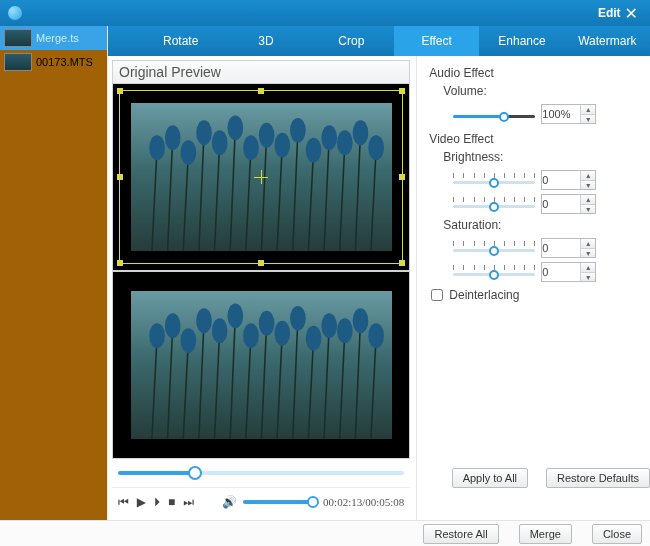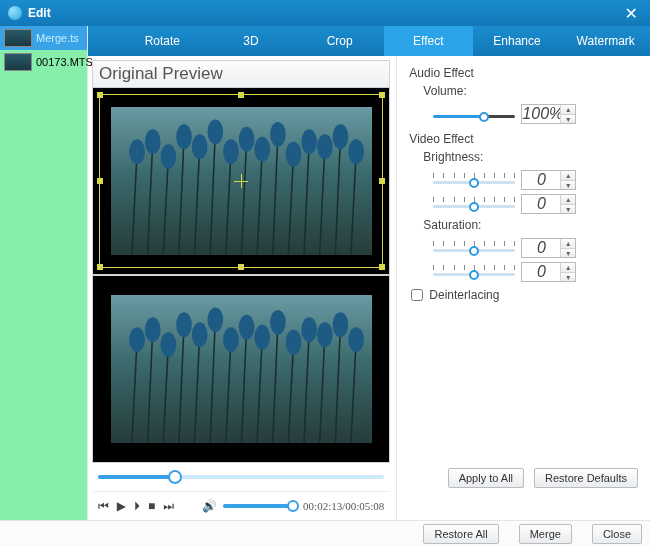--- a/index.html
+++ b/index.html
@@ -1,32 +1,32 @@
 <!DOCTYPE html>
 <html><head>
 <meta charset="utf-8">
 <style>
   * { box-sizing: border-box; margin: 0; padding: 0; font-family: "Segoe UI", Tahoma, sans-serif; }
   body { width: 650px; height: 546px; background: #fff; overflow: hidden; }
-  .titlebar { height: 26px; background: linear-gradient(#1a8cce, #1278b8); display: flex; align-items: center; padding: 0 8px; color: #fff; }
+  .titlebar { height: 26px; background: linear-gradient(#1a8cce, #1278b8); display: flex; align-items: center; padding: 0 8px; color: #fff; text-align: right; }
   .titlebar .logo { width: 14px; height: 14px; border-radius: 50%; background: radial-gradient(circle at 30% 30%, #9be0ff, #2aa6e0); margin-right: 6px; }
   .titlebar .title { font-size: 12px; font-weight: bold; flex: 1; }
   .titlebar .close { font-size: 16px; cursor: pointer; padding: 0 4px; }
   .body { display: flex; height: 494px; }
-  .sidebar { width: 88px; background: #86efac; border-right: 1px solid #e5e5e5; }
+  .sidebar { width: 108px; background: #a16207; border-right: 1px solid #e5e5e5; }
   .sb-item { height: 24px; display: flex; align-items: center; padding: 0 4px; font-size: 11px; gap: 4px; cursor: pointer; }
   .sb-item.sel { background: #3aa3e8; color: #c5ecff; }
   .sb-thumb { width: 28px; height: 18px; background: linear-gradient(#2a5a6a, #1a3a42); border: 1px solid #888; flex-shrink: 0; }
   .main { flex: 1; display: flex; flex-direction: column; }
   .tabs { height: 30px; background: linear-gradient(#1a8cce, #1278b8); display: flex; align-items: stretch; padding-left: 30px; }
   .tab { flex: 1; display: flex; align-items: center; justify-content: center; color: #fff; font-size: 12px; cursor: pointer; }
   .tab.active { background: #2ba3e8; }
   .content { flex: 1; display: flex; }
   .previews { flex: 1; padding: 4px 6px 0 4px; display: flex; flex-direction: column; border-right: 1px solid #e5e5e5; }
-  .pv-label { background: linear-gradient(#fcfcfc,#eef0f2); border: 1px solid #d0d3d6; border-bottom: none; font-size: 17px; padding: 3px 6px; color: #555; }
+  .pv-label { background: linear-gradient(#fcfcfc,#eef0f2); border: 1px solid #d0d3d6; border-bottom: none; font-size: 14px; padding: 3px 6px; color: #555; }
   .pv-frame { height: 188px; background: #000; border: 1px solid #d0d3d6; position: relative; display: flex; align-items: center; justify-content: center; }
   .vid { width: 88%; height: 80%; background: linear-gradient(0deg, #263c3a 0%, #3b6a6e 55%, #6a9aa2 100%); position: relative; overflow: hidden; }
   .crop-rect { position: absolute; inset: 6px; border: 1px solid #d8d84a; }
   .crop-rect .h { position: absolute; width: 6px; height: 6px; background: #d8d84a; }
   .crop-rect .cross { position: absolute; top: 50%; left: 50%; width: 14px; height: 14px; transform: translate(-50%,-50%); }
   .crop-rect .cross::before, .crop-rect .cross::after { content:""; position:absolute; background:#d8d84a; }
   .crop-rect .cross::before { left:0; right:0; top:50%; height:1px; }
   .crop-rect .cross::after { top:0; bottom:0; left:50%; width:1px; }
   .seek { height: 28px; display: flex; align-items: center; padding: 0 6px; }
   .seek-track { flex: 1; height: 4px; background: #cde8fa; border-radius: 2px; position: relative; }
@@ -43,27 +43,27 @@
   .panel { width: 200px; padding: 10px 10px 0 12px; font-size: 12px; color: #444; }
   .panel .sec { margin-bottom: 4px; }
   .panel .prop { margin: 4px 0 6px 14px; }
   .panel .row { display:flex; align-items:center; gap:6px; margin:2px 0 4px 24px; }
   .slider { position: relative; width: 82px; height: 14px; }
   .ticks { position:absolute; top:0; left:0; right:0; height:6px; display:flex; justify-content:space-between; }
   .ticks i { width:1px; height:5px; background:#888; }
   .slider .track { position:absolute; top:8px; left:0; right:0; height:3px; background:#cfe0ee; border-radius:2px; }
   .slider .thumb { position:absolute; top:5px; width:10px; height:10px; background:#fff; border:2px solid #2f9ae2; border-radius:50%; transform:translateX(-50%); }
   .spin { display:flex; align-items:stretch; border:1px solid #b8bcc0; height:20px; background:#fff; }
-  .spin .val { width:38px; text-align:center; font-size:16px; line-height:18px;font-style:italic; }
+  .spin .val { width:38px; font-size:11px; line-height:18px; }
   .spin .btns { display:flex; flex-direction:column; border-left:1px solid #d0d3d6; }
   .spin .btns span { width:14px; height:9px; font-size:8px; line-height:9px; text-align:center; color:#666; cursor:pointer; background:linear-gradient(#fdfdfd,#eaecee); }
   .spin .btns span + span { border-top:1px solid #d0d3d6; }
   .chk { display:flex; align-items:center; gap:6px; margin-top:6px; margin-left:2px; }
   .chk input { width:12px; height:12px; }
-  .panel-btns { position:absolute; right:12px; bottom:32px; display:flex; gap:10px; }
+  .panel-btns { position:absolute; right:0; bottom:32px; display:flex; gap:18px; }
   .footer { height: 26px; background:#fbfbfb; border-top:1px solid #e2e4e6; display:flex; align-items:center; justify-content:flex-end; padding:0 8px; gap:20px; }
   .btn { font-size:11px; padding:2px 10px; background:linear-gradient(#fefefe,#e9ebed); border:1px solid #b8bcc0; border-radius:2px; cursor:pointer; color:#333; height:20px; line-height:14px; }
   .panel-wrap { position: relative; flex:1; }
   svg.reeds { position:absolute; inset:0; width:100%; height:100%; }
 </style>
 </head>
 <body>
 
 <div class="titlebar">
   <div class="logo"></div>

